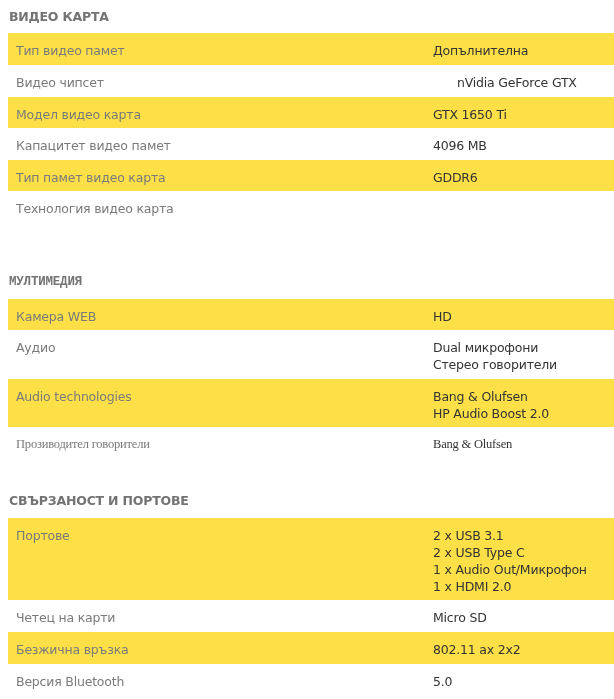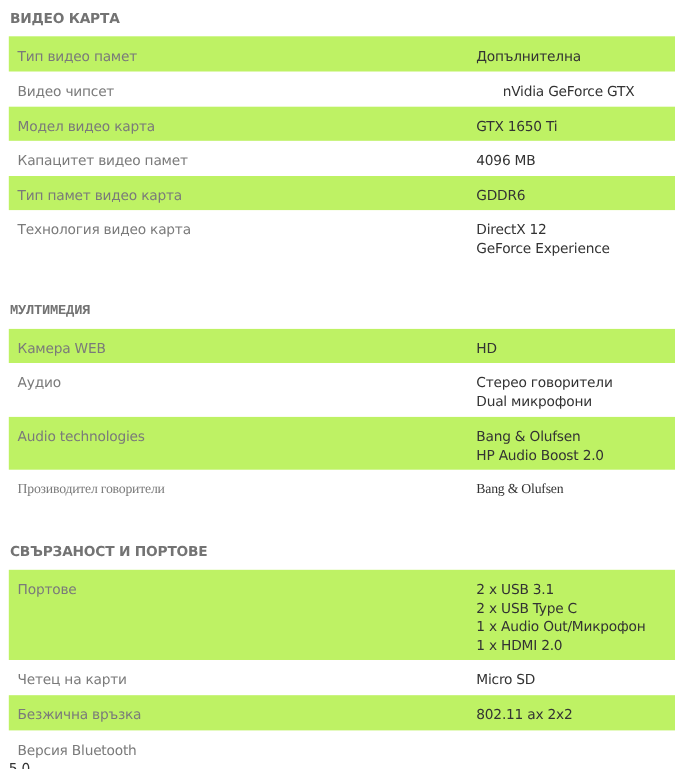--- a/index.html
+++ b/index.html
@@ -32,21 +32,21 @@
     }
     .spec-row {
       display: flex;
       box-sizing: border-box;
       padding-top: 9px;
       font-size: 12.5px;
       line-height: 17px;
       letter-spacing: -0.2px;
     }
     .spec-row.striped {
-      background: #bef264;
+      background: #fde047;
     }
     .spec-label {
       width: 425px;
       padding-left: 8px;
       color: #7a7a7a;
       box-sizing: border-box;
       flex: none;
     }
     .spec-value {
       color: #333333;
@@ -86,40 +86,36 @@
       </div>
   </div>
   <div class="spec-row striped" style="height:31px;">
     <div class="spec-label">Тип памет видео карта</div>
     <div class="spec-value">
         <span>GDDR6</span>
       </div>
   </div>
   <div class="spec-row" style="height:50px;">
     <div class="spec-label">Технология видео карта</div>
-    <div class="spec-value">
-      <span>DirectX 12</span>
-      <span>GeForce Experience</span>
-    </div>
   </div>
 </div>
 
 <h2 class="section-title" style="top:274px;font-family:Liberation Mono, monospace;">МУЛТИМЕДИЯ</h2>
 <div class="spec-table" style="top:299px;">
   <div class="spec-row striped" style="height:31px;">
     <div class="spec-label">Камера WEB</div>
     <div class="spec-value">
         <span>HD</span>
       </div>
   </div>
   <div class="spec-row" style="height:49px;">
     <div class="spec-label">Аудио</div>
     <div class="spec-value">
+      <span>Dual микрофони</span>
       <span>Стерео говорители</span>
-      <span>Dual микрофони</span>
     </div>
   </div>
   <div class="spec-row striped" style="height:48px;">
     <div class="spec-label">Audio technologies</div>
     <div class="spec-value">
       <span>Bang &amp; Olufsen</span>
       <span>HP Audio Boost 2.0</span>
     </div>
   </div>
   <div class="spec-row" style="height:32px;font-family:Liberation Serif, serif;">
@@ -146,19 +142,19 @@
     <div class="spec-value">
         <span>Micro SD</span>
       </div>
   </div>
   <div class="spec-row striped" style="height:32px;">
     <div class="spec-label">Безжична връзка</div>
     <div class="spec-value">
         <span>802.11 ax 2x2</span>
       </div>
   </div>
-  <div class="spec-row" style="height:32px;flex-direction:column;">
+  <div class="spec-row" style="height:32px;">
     <div class="spec-label">Версия Bluetooth</div>
     <div class="spec-value">
         <span>5.0</span>
       </div>
   </div>
 </div>
 
 </body></html>

